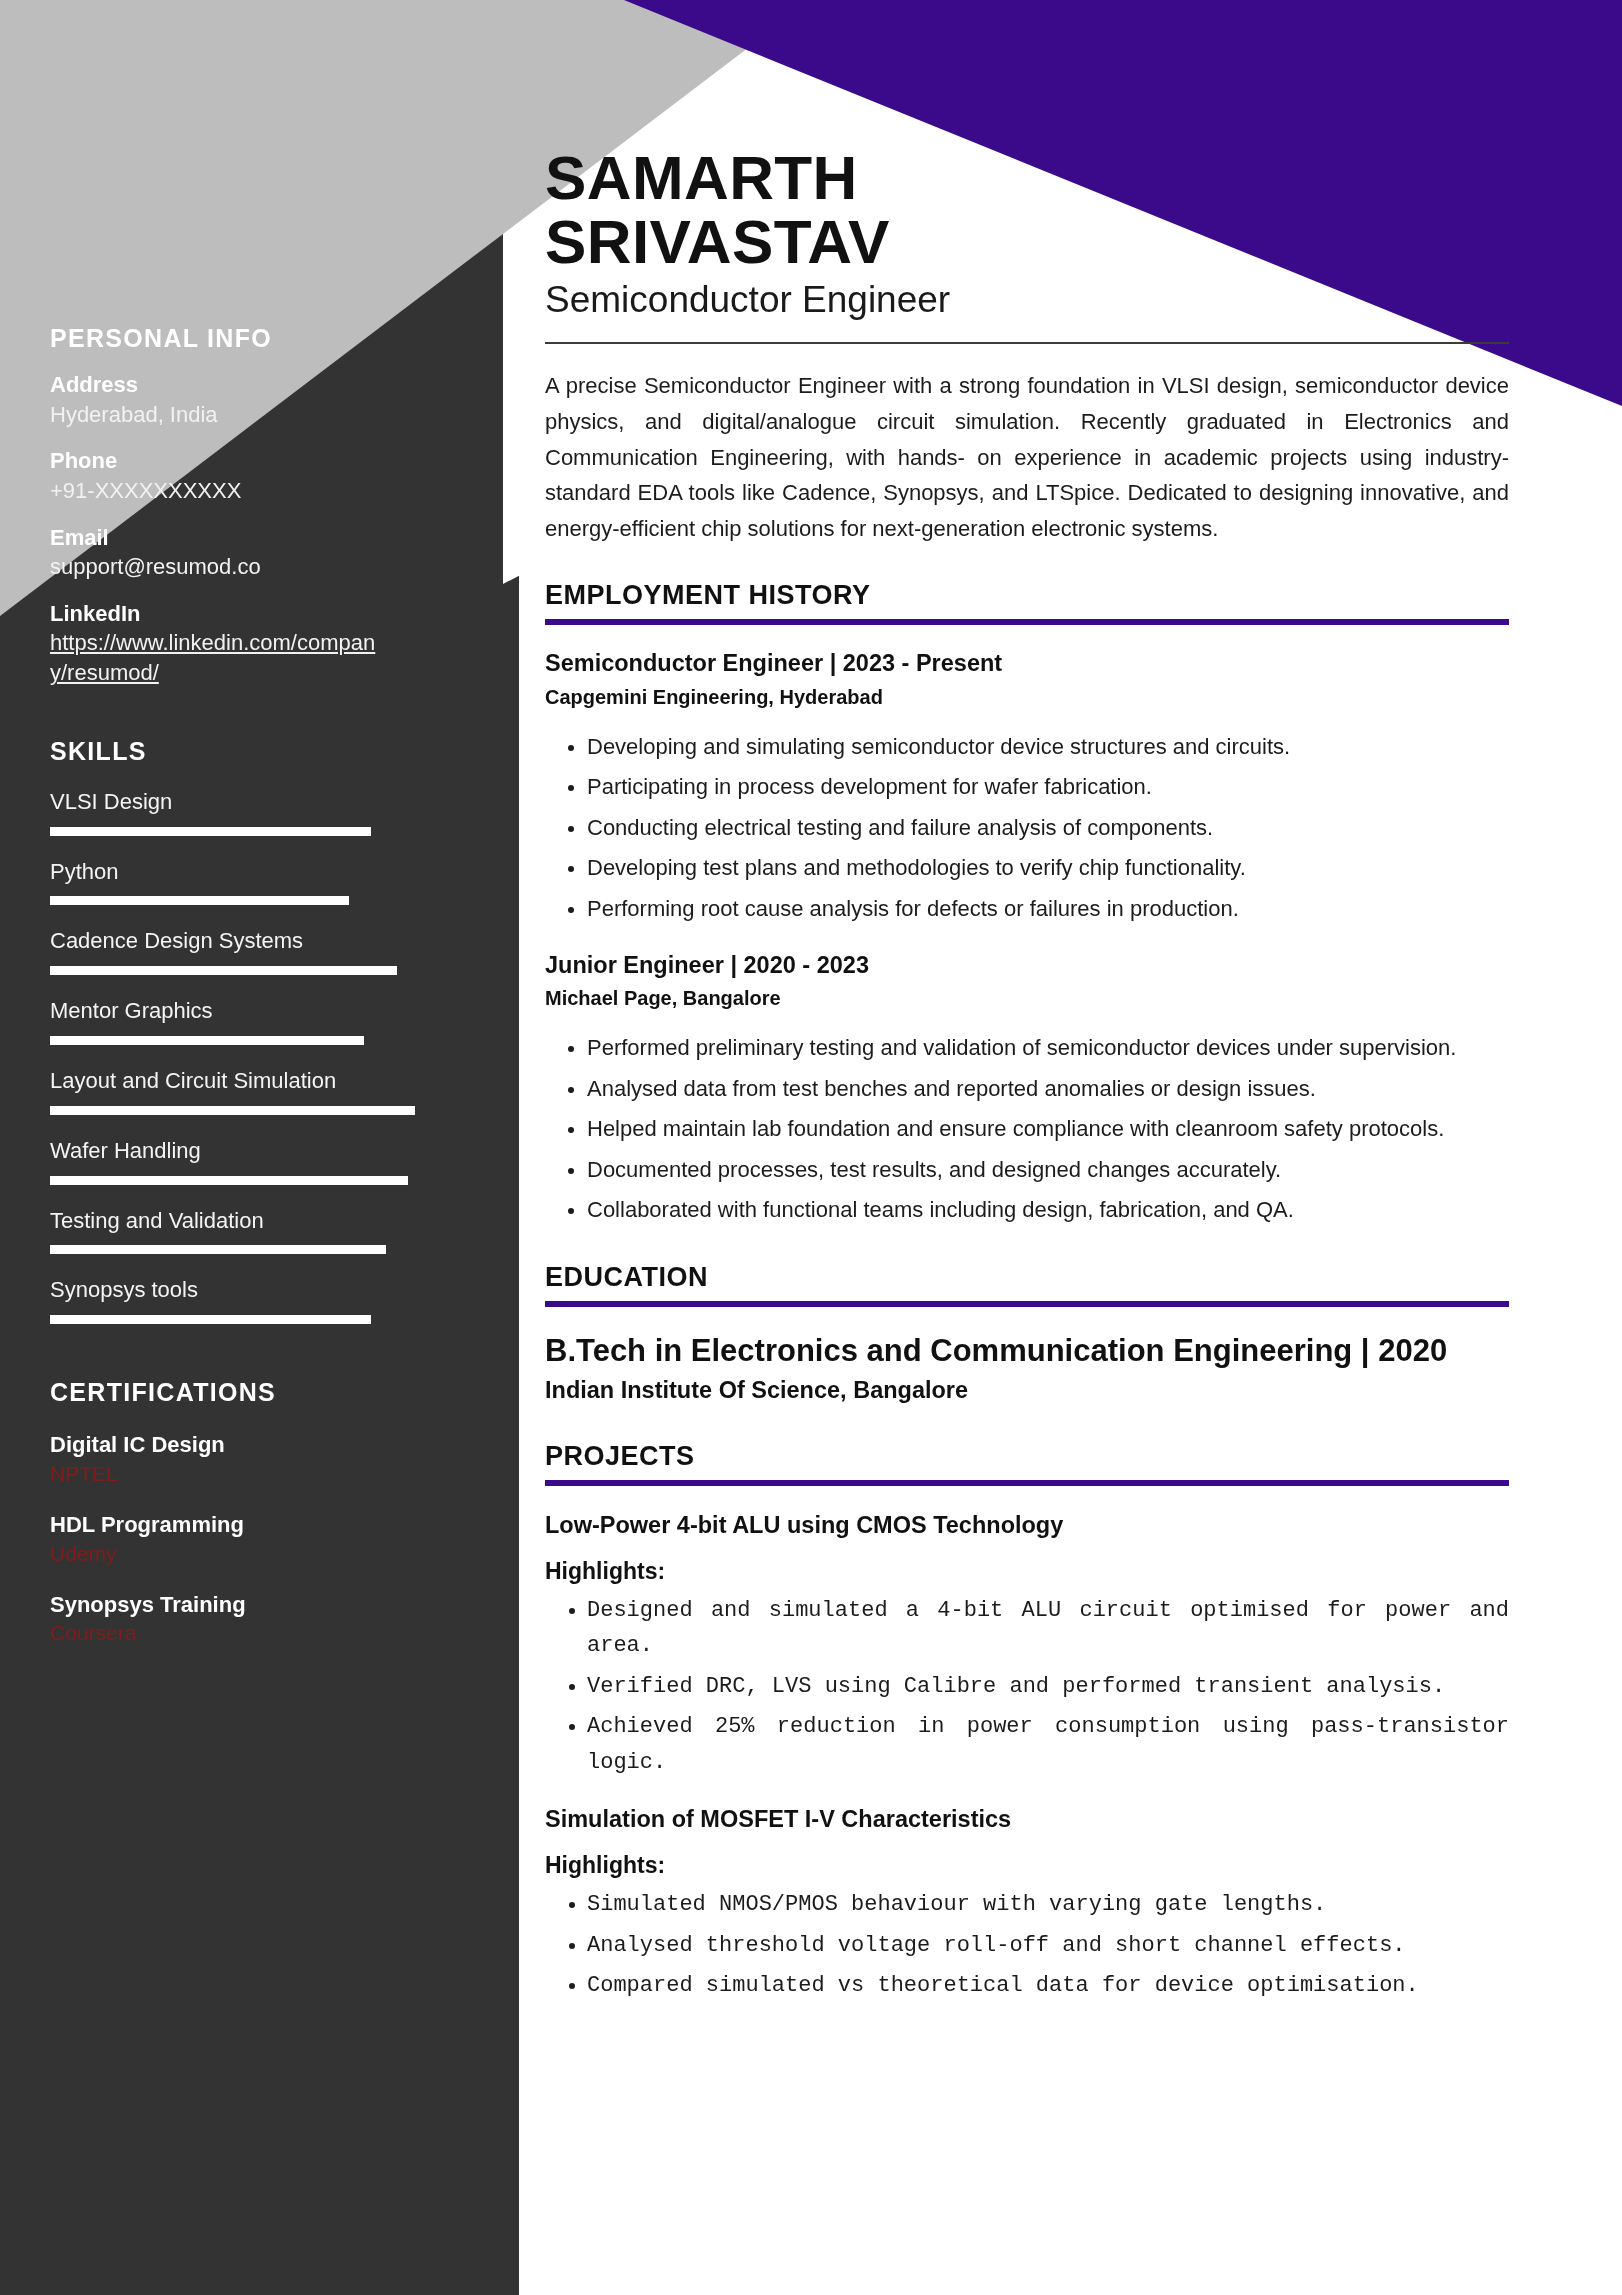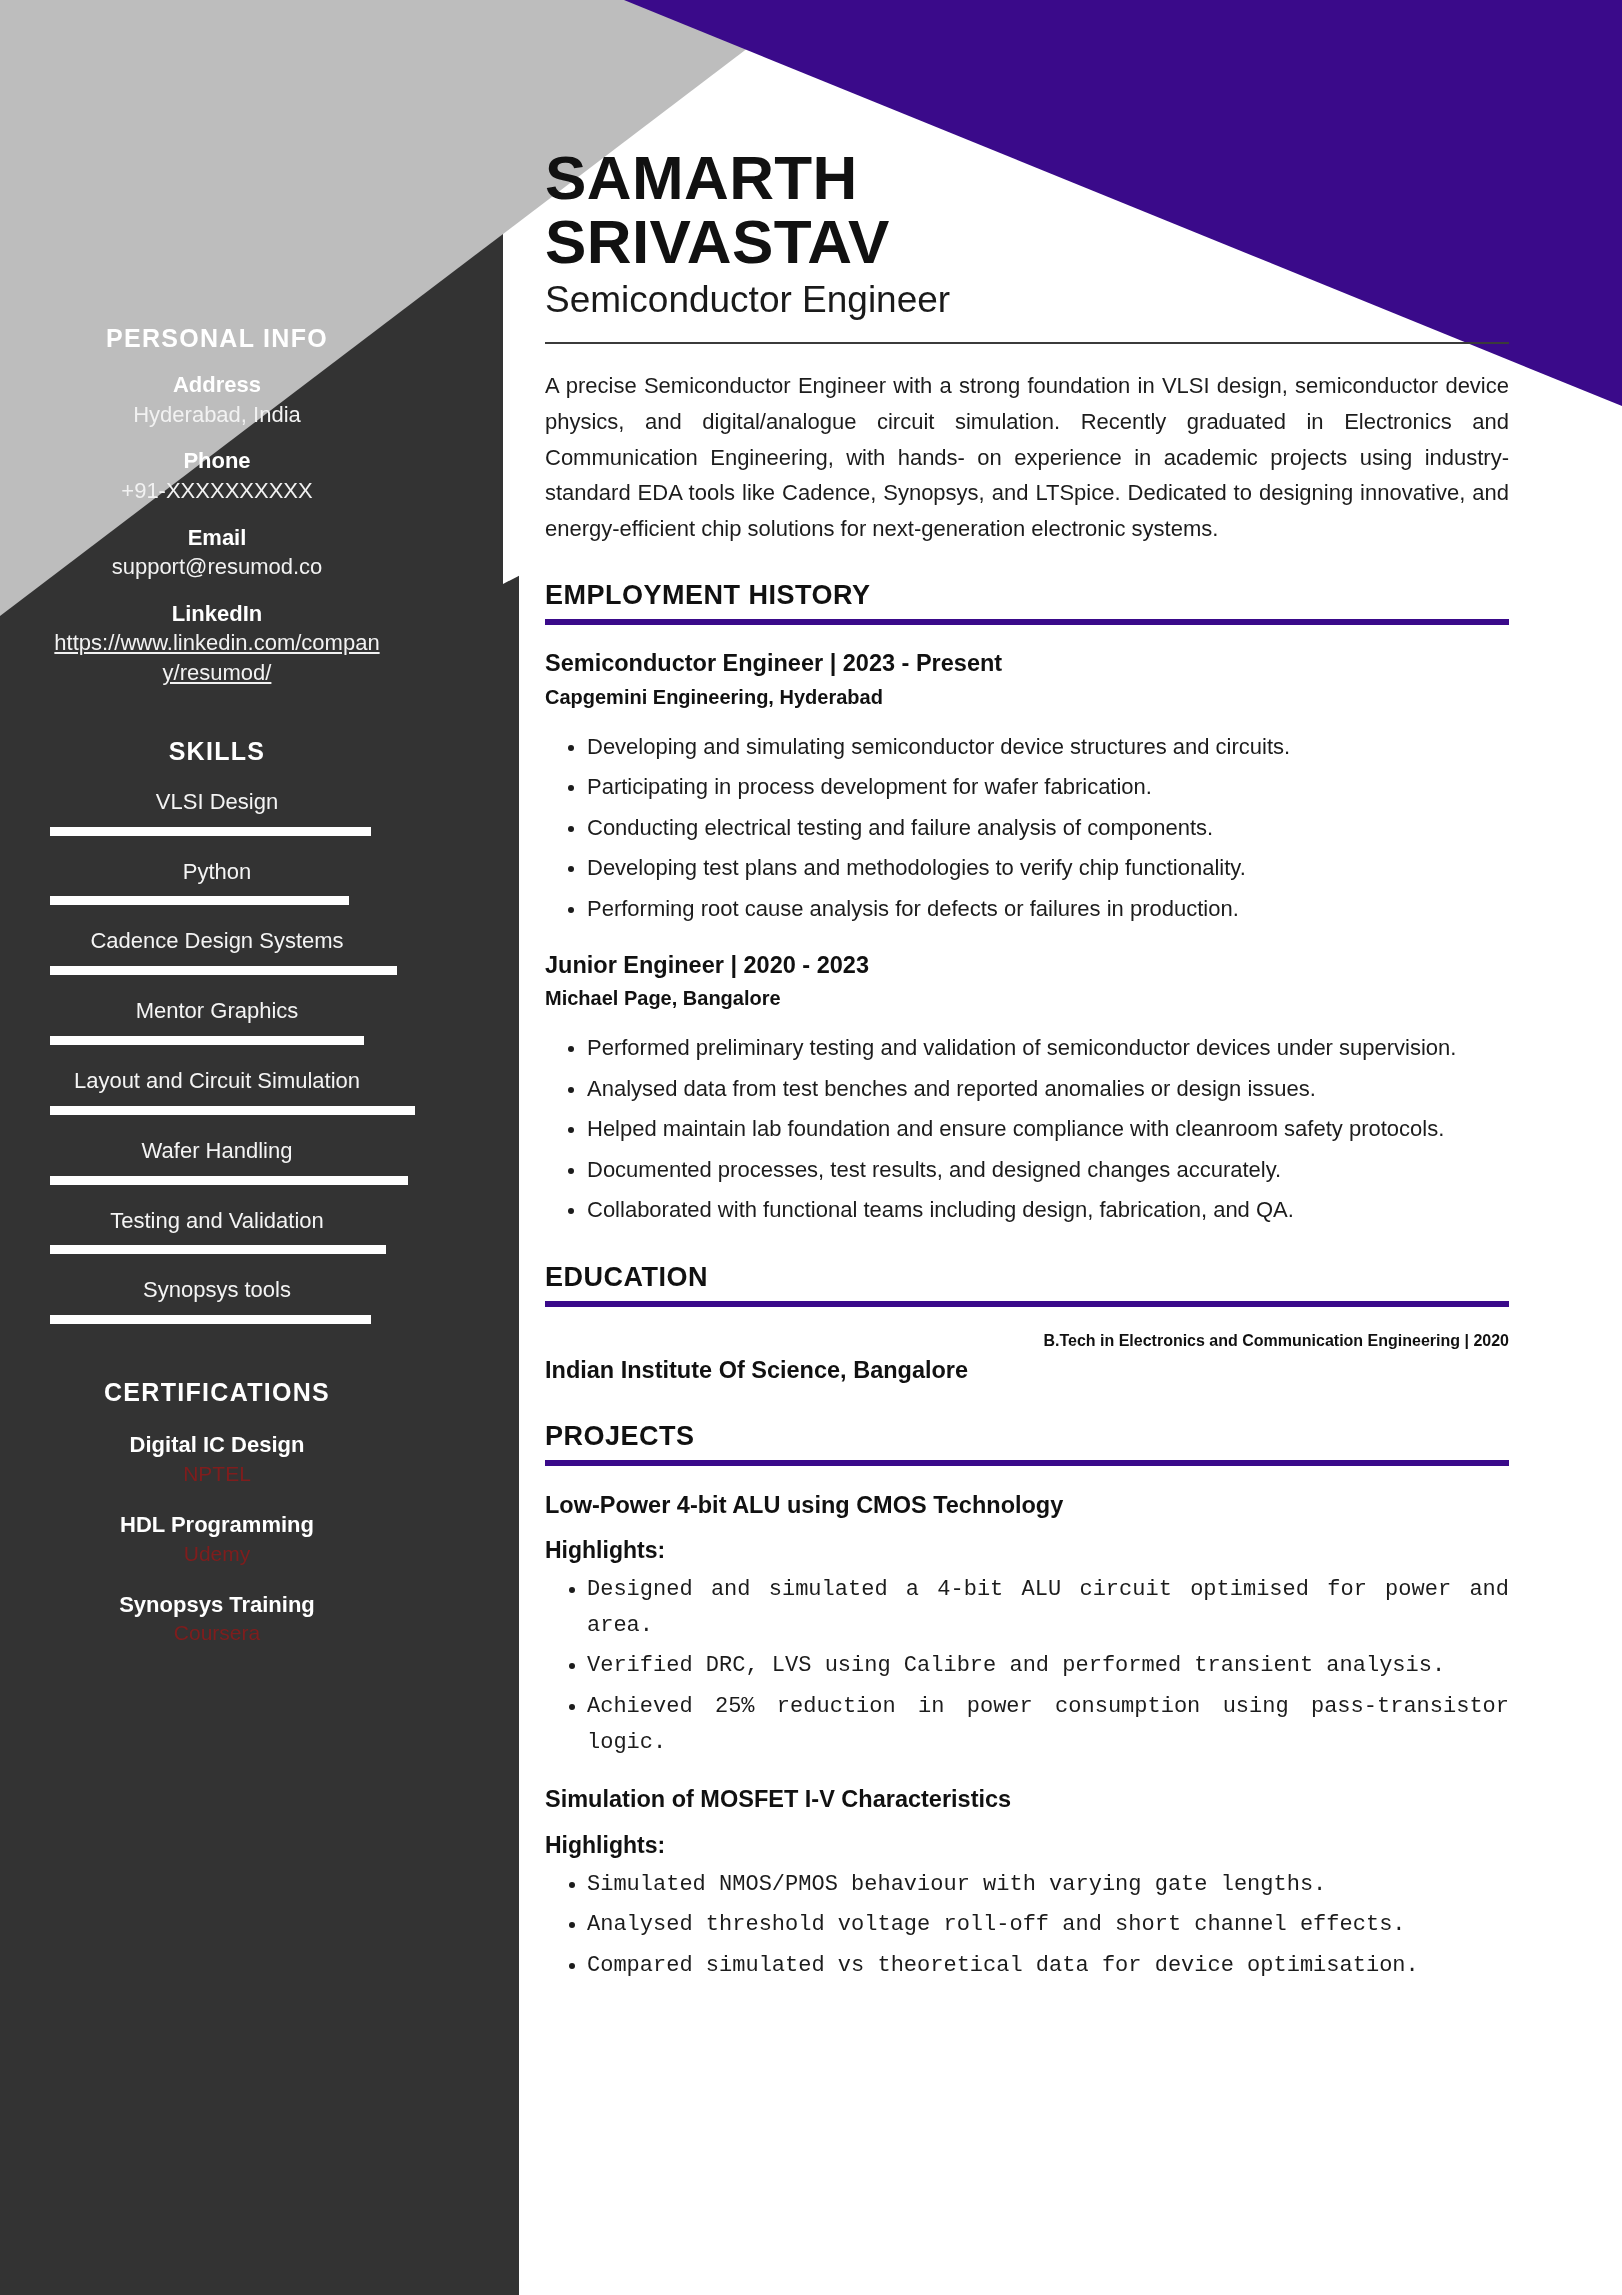--- a/index.html
+++ b/index.html
@@ -44,21 +44,20 @@
     clip-path: polygon(105px 0, 1103px 0, 1103px 406px);
     z-index:4;
   }
 
   
   .side-inner {
     position:absolute; left:0; top:0;
     width:433px; z-index:6;
     padding:0 49px 0 50px;
     color:#ffffff;
-    text-align:center;
   }
   .side-head {
     font-size:25px; font-weight:bold; letter-spacing:1.3px;
     color:#ffffff; text-transform:uppercase;
   }
   .pi-block { margin-top:0; }
   .pi-label { font-size:22px; font-weight:bold; margin-top:18px; line-height:1.3; }
   .pi-value { font-size:22px; font-weight:400; line-height:1.35; color:#f2f2f2; }
   .pi-value.link { text-decoration:underline; word-break:break-all; }
 
@@ -108,21 +107,21 @@
     font-size:22px; line-height:1.62; color:#1c1c1c;
     margin-bottom:4.9px; text-align:justify;
   }
   ul.bullets li::marker { font-size:21px; }
 
   .proj { margin-top:24px; }
   .proj-name { font-size:23.5px; font-weight:bold; color:#111111; line-height:1.35; }
   .proj-hl   { font-size:23px; font-weight:bold; color:#111111; margin-top:16px; }
   .proj .bullets { margin-top:8px;font-family:Liberation Mono, monospace; }
   .edu { margin-top:23px; }
-  .edu-degree { font-size:16px; font-weight:bold; color:#111111; line-height:1.35;text-align:right; }
+  .edu-degree { font-size:31px; font-weight:bold; color:#111111; line-height:1.35; }
   .edu-school { font-size:23.5px; font-weight:bold; color:#111111; line-height:1.35; margin-top:4px; }
 </style>
 </head>
 <body>
 
 <div class="page">
 
   <div class="sidebar"></div>
   <div class="white-wedge"></div>
   <div class="gray-tri"></div>

